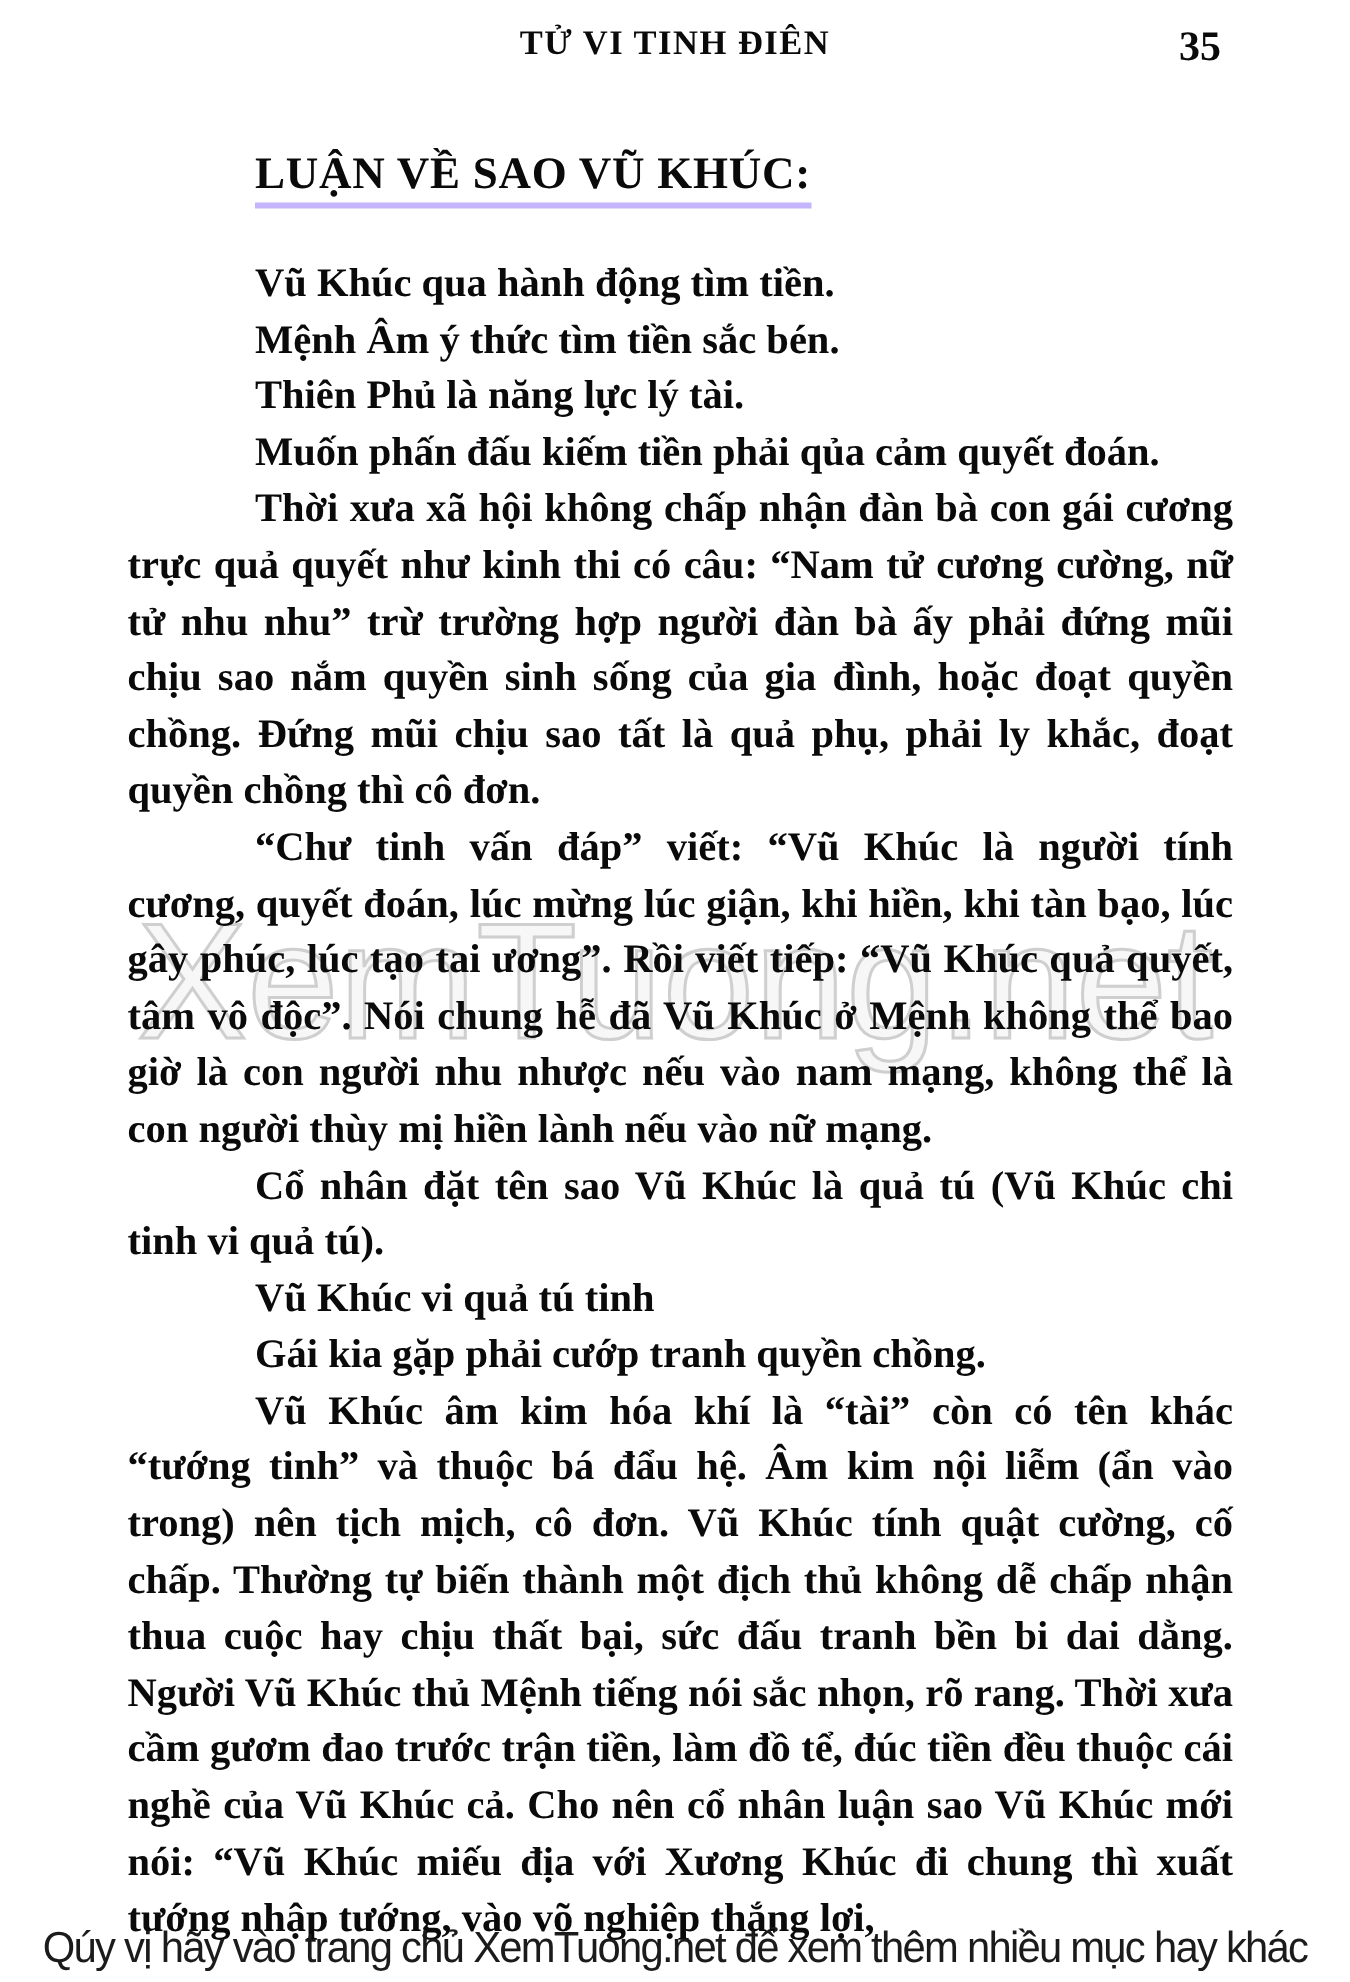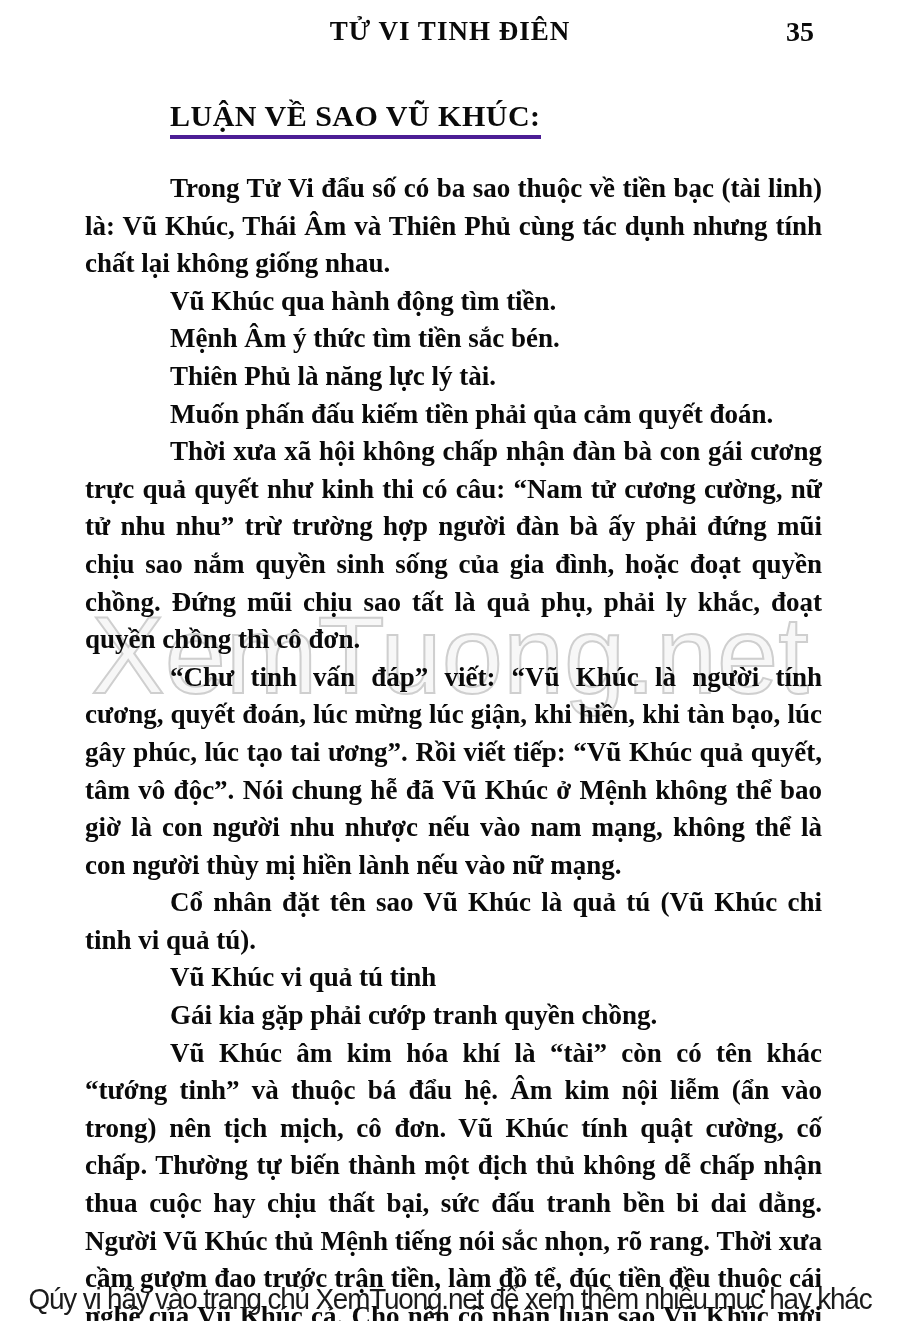--- a/index.html
+++ b/index.html
@@ -7,30 +7,30 @@
     position:relative;
     width:900px;height:1321px;
     background:#ffffff;
     overflow:hidden;
     font-family:"Liberation Serif",serif;
     color:#0a0a0a;
   }
   .header-title{
     position:absolute;top:16px;left:0;width:100%;
     text-align:center;
-    font-size:27px;font-weight:700;letter-spacing:1px;
+    font-size:23px;font-weight:700;letter-spacing:1px;
   }
   .page-number{
     position:absolute;top:16px;right:86px;
     font-size:28px;font-weight:700;
   }
   .section-title{
     position:absolute;top:99px;left:170px;margin:0;
     font-size:30px;font-weight:700;letter-spacing:.5px;
-    border-bottom:4px solid #4c1d95;
+    border-bottom:4px solid #c4b5fd;
     padding-bottom:2px;
   }
   .body-text{
     position:absolute;top:170px;left:85px;width:737px;
     z-index:2;
     font-size:27px;font-weight:700;
     line-height:37.6px;
     text-align:justify;
   }
   .body-text p{margin:0;text-indent:85px;}
@@ -63,21 +63,20 @@
 
   <div class="header-title">TỬ VI TINH ĐIÊN</div>
 
   <div class="page-number">35</div>
 
   <h1 class="section-title">LUẬN VỀ SAO VŨ KHÚC:</h1>
 
   <div class="watermark">XemTuong.net</div>
 
   <div class="body-text">
-    <p>Trong Tử Vi đẩu số có ba sao thuộc về tiền bạc (tài linh) là: Vũ Khúc, Thái Âm và Thiên Phủ cùng tác dụnh nhưng tính chất lại không giống nhau.</p>
     <p>Vũ Khúc qua hành động tìm tiền.</p>
     <p>Mệnh Âm ý thức tìm tiền sắc bén.</p>
     <p>Thiên Phủ là năng lực lý tài.</p>
     <p>Muốn phấn đấu kiếm tiền phải qủa cảm quyết đoán.</p>
     <p>Thời xưa xã hội không chấp nhận đàn bà con gái cương trực quả quyết như kinh thi có câu: “Nam tử cương cường, nữ tử nhu nhu” trừ trường hợp người đàn bà ấy phải đứng mũi chịu sao nắm quyền sinh sống của gia đình, hoặc đoạt quyền chồng. Đứng mũi chịu sao tất là quả phụ, phải ly khắc, đoạt quyền chồng thì cô đơn.</p>
     <p>“Chư tinh vấn đáp” viết: “Vũ Khúc là người tính cương, quyết đoán, lúc mừng lúc giận, khi hiền, khi tàn bạo, lúc gây phúc, lúc tạo tai ương”. Rồi viết tiếp: “Vũ Khúc quả quyết, tâm vô độc”. Nói chung hễ đã Vũ Khúc ở Mệnh không thể bao giờ là con người nhu nhược nếu vào nam mạng, không thể là con người thùy mị hiền lành nếu vào nữ mạng.</p>
     <p>Cổ nhân đặt tên sao Vũ Khúc là quả tú (Vũ Khúc chi tinh vi quả tú).</p>
     <p>Vũ Khúc vi quả tú tinh</p>
     <p>Gái kia gặp phải cướp tranh quyền chồng.</p>
     <p>Vũ Khúc âm kim hóa khí là “tài” còn có tên khác “tướng tinh” và thuộc bá đẩu hệ. Âm kim nội liễm (ẩn vào trong) nên tịch mịch, cô đơn. Vũ Khúc tính quật cường, cố chấp. Thường tự biến thành một địch thủ không dễ chấp nhận thua cuộc hay chịu thất bại, sức đấu tranh bền bi dai dằng. Người Vũ Khúc thủ Mệnh tiếng nói sắc nhọn, rõ rang. Thời xưa cầm gươm đao trước trận tiền, làm đồ tể, đúc tiền đều thuộc cái nghề của Vũ Khúc cả. Cho nên cổ nhân luận sao Vũ Khúc mới nói: “Vũ Khúc miếu địa với Xương Khúc đi chung thì xuất tướng nhập tướng, vào võ nghiệp thắng lợi,</p>

